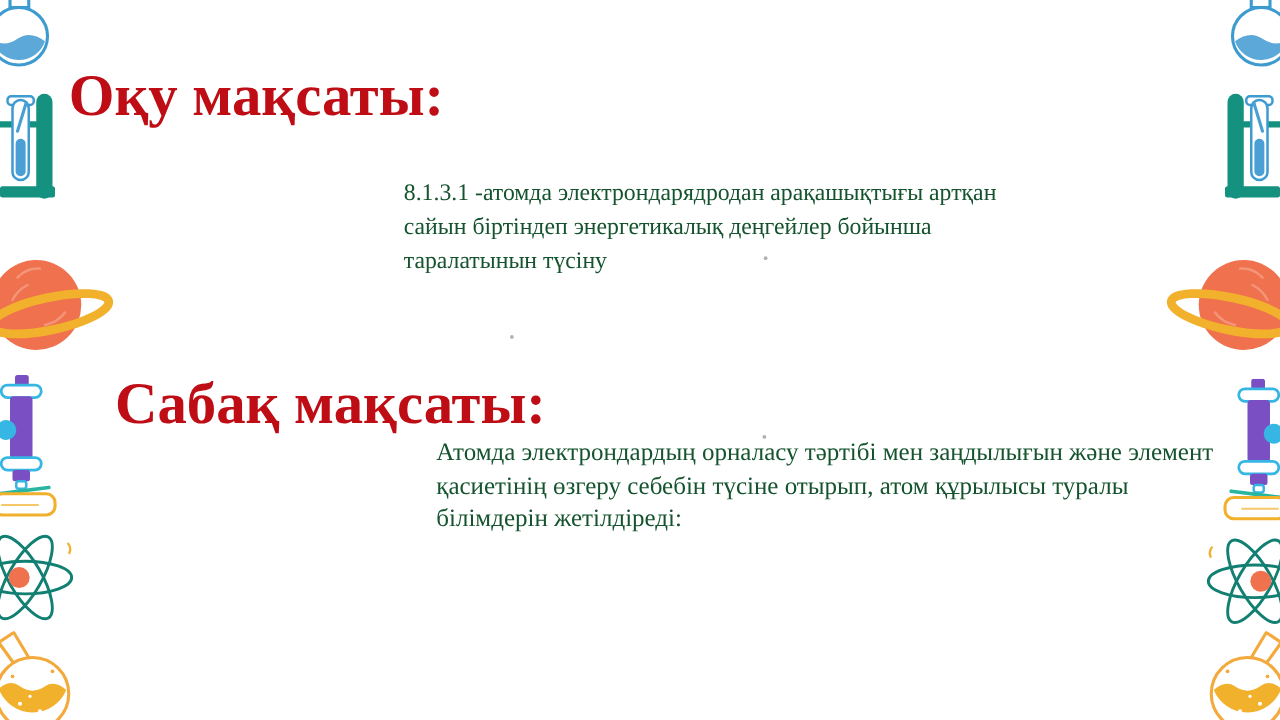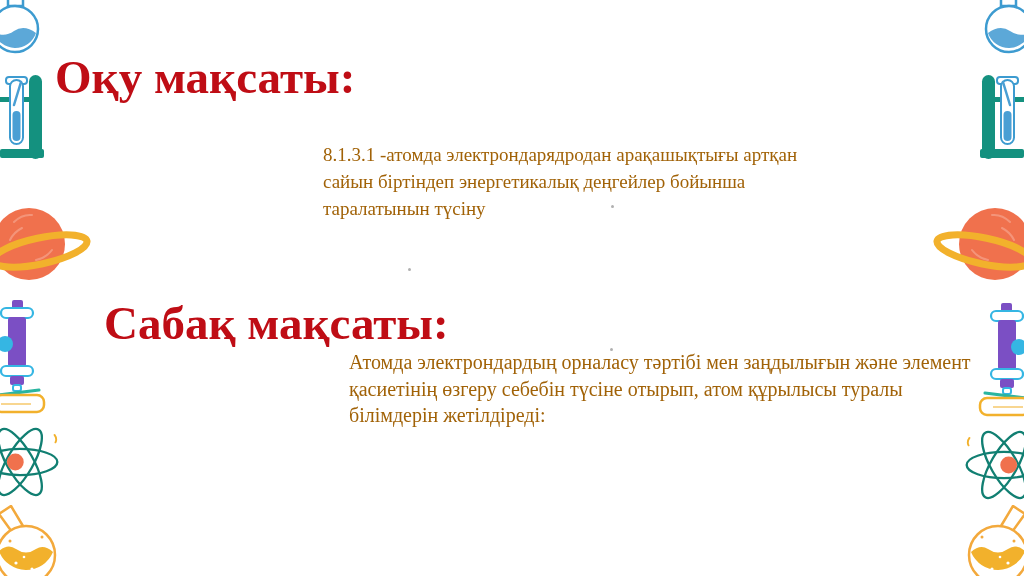--- a/index.html
+++ b/index.html
@@ -5,23 +5,23 @@
   html,body{margin:0;padding:0;background:#e8e8e8;}
   .slide{
     position:relative;width:1024px;height:576px;background:#ffffff;
     overflow:hidden;font-family:"Liberation Serif","DejaVu Serif",serif;
   }
   .title{
     position:absolute;margin:0;font-weight:bold;color:#bf0d15;
     font-size:47px;line-height:1.1;white-space:nowrap;
   }
   #title1{left:55px;top:52px;}
-  #title2{left:104px;top:298px;}
+  #title2{left:92px;top:298px;}
   .para{
-    position:absolute;margin:0;color:#a16207;white-space:pre-line;
+    position:absolute;margin:0;color:#14532d;white-space:pre-line;
   }
   #para1{left:323px;top:141px;font-size:19px;line-height:27px;}
   #para2{left:349px;top:349px;font-size:20px;line-height:26.5px;}
   .deco{position:absolute;pointer-events:none;}
   .mirror svg{transform:scaleX(-1);}
   .dot{position:absolute;width:3px;height:3px;background:#8f8f8f;border-radius:50%;opacity:.7;}
 </style>
 </head>
 <body>
 

